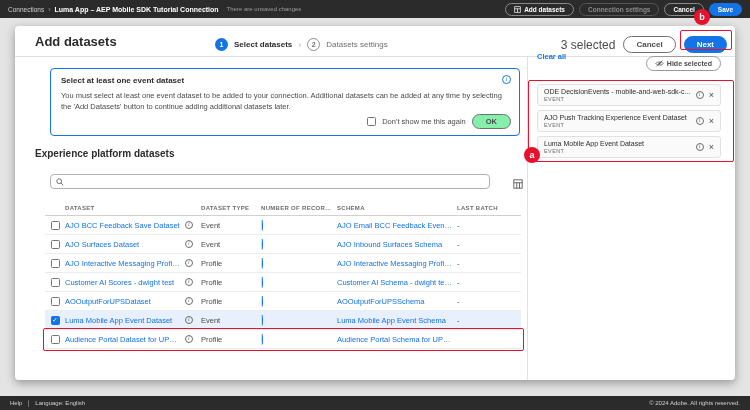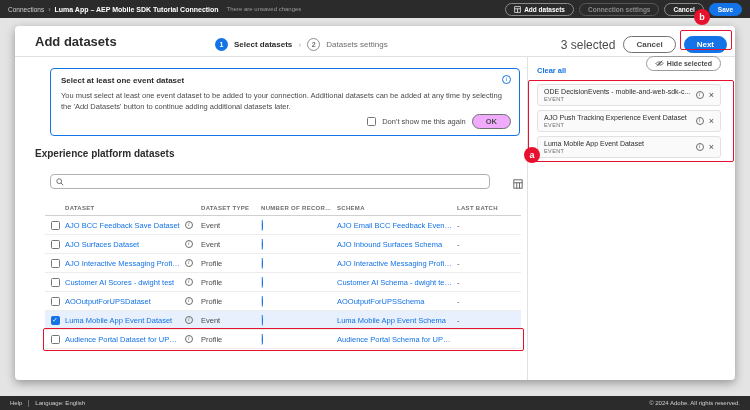--- a/index.html
+++ b/index.html
@@ -35,21 +35,21 @@
   .pill.primary { background:#1473e6; border-color:#1473e6; color:#fff; }
   .header-divider { position:absolute; left:0; right:0; top:30px; height:1px; background:#e1e1e1; }
 
   
   .notice { position:absolute; left:35px; top:42px; width:470px; height:68px; border:1.5px solid #1473e6; border-radius:4px; background:#fff; }
   .notice-title { position:absolute; left:10px; top:7px; font-size:8px; font-weight:bold; color:#2c2c2c; }
   .notice-info { position:absolute; right:8px; top:6px; }
   .notice-body { position:absolute; left:10px; top:21px; width:448px; font-size:7.5px; color:#4b4b4b; line-height:1.5; }
   .notice-footer { position:absolute; right:8px; bottom:6px; display:flex; align-items:center; gap:6px; }
   .dont-show { font-size:7.5px; color:#4b4b4b; }
-  .ok-btn { font-family:inherit; border:1.5px solid #707070; border-radius:9px; background:#f0abfc; font-size:7.5px; font-weight:bold; color:#4b4b4b; padding:2px 13px; cursor:pointer; }
+  .ok-btn { font-family:inherit; border:1.5px solid #707070; border-radius:9px; background:#86efac; font-size:7.5px; font-weight:bold; color:#4b4b4b; padding:2px 13px; cursor:pointer; }
 
   .section-heading { position:absolute; left:20px; top:122px; font-size:10px; font-weight:bold; color:#2c2c2c; }
 
   .search { position:absolute; left:35px; top:148px; width:440px; height:15px; border:1px solid #b1b1b1; border-radius:4px; background:#fff; display:flex; align-items:center; gap:4px; padding:0 5px; }
   .search input { border:none; outline:none; background:transparent; flex:1; font-family:inherit; font-size:7.5px; color:#2c2c2c; }
   .col-settings { position:absolute; left:498px; top:149px; cursor:pointer; }
 
   
   .table { position:absolute; left:30px; top:174px; width:476px; height:166px; overflow:hidden; }
   .thead, .row { display:grid; grid-template-columns:20px 120px 16px 60px 76px 120px 1fr; align-items:center; }
@@ -64,21 +64,21 @@
   .cell-schema { color:#1473e6; white-space:nowrap; overflow:hidden; text-overflow:ellipsis; padding-right:4px; cursor:pointer; }
   .cell-batch { color:#4b4b4b; display:flex; align-items:center; gap:3px; }
   .spinner { width:9px; height:9px; border-radius:50%; border:1.5px solid #c4dcf7; border-top-color:#1473e6; border-right-color:#1473e6; }
   .success-dot { width:5px; height:5px; border-radius:50%; background:#2d9d78; }
   .i-icon { width:8px; height:8px; border:1px solid #6e6e6e; border-radius:50%; display:inline-flex; align-items:center; justify-content:center; color:#6e6e6e; flex:none; }
   .i-icon::after { content:"i"; font-size:5.5px; font-style:italic; font-family:"DejaVu Serif",serif; line-height:1; }
   .i-icon.blue { border-color:#1473e6; color:#1473e6; width:9px; height:9px; }
 
   
   .panel-divider { position:absolute; left:512px; top:30px; bottom:0; width:1px; background:#e1e1e1; }
-  .clear-all { position:absolute; left:522px; top:40px; font-size:7.5px; font-weight:bold; color:#1473e6; cursor:pointer; }
+  .clear-all { position:absolute; left:522px; top:26px; font-size:7.5px; font-weight:bold; color:#1473e6; cursor:pointer; }
   .hide-btn { position:absolute; right:14px; top:30px; display:flex; align-items:center; gap:3px; font-family:inherit; font-size:7px; font-weight:bold; color:#4b4b4b; background:#fff; border:1px solid #9a9a9a; border-radius:8px; padding:2px 8px; cursor:pointer; }
   .card { position:absolute; left:522px; width:184px; height:22px; background:#fafafa; border:1px solid #e1e1e1; border-radius:3px; display:flex; align-items:center; padding:0 6px; gap:5px; }
   .card-text { flex:1; min-width:0; display:flex; flex-direction:column; gap:1px; }
   .card-name { font-size:7px; color:#2c2c2c; white-space:nowrap; overflow:hidden; text-overflow:ellipsis; }
   .card-type { font-size:5.5px; color:#6e6e6e; letter-spacing:.4px; }
   .card-close { color:#4b4b4b; font-size:9px; line-height:1; cursor:pointer; flex:none; }
 
   
   .footer { position:absolute; left:0; right:0; bottom:0; height:14px; background:#2b2b2b; display:flex; align-items:center; padding:0 10px; gap:6px; z-index:5; }
   .footer span { font-size:6px; color:#d0d0d0; }

